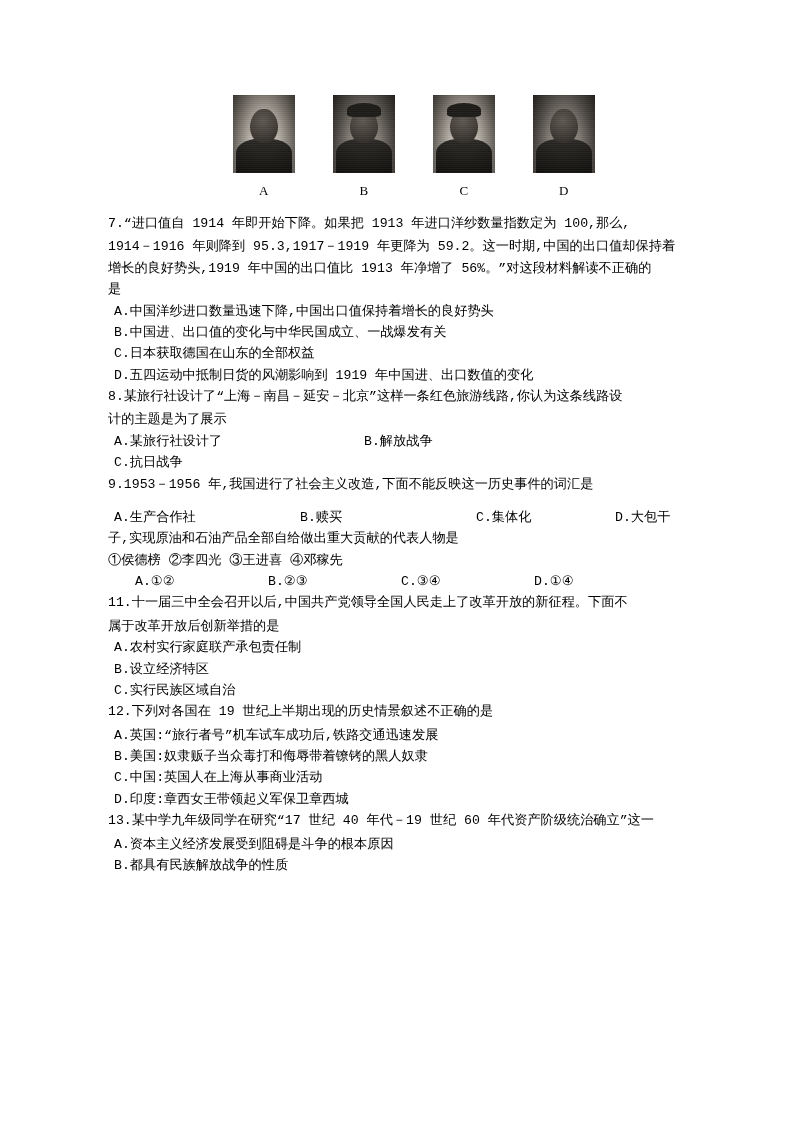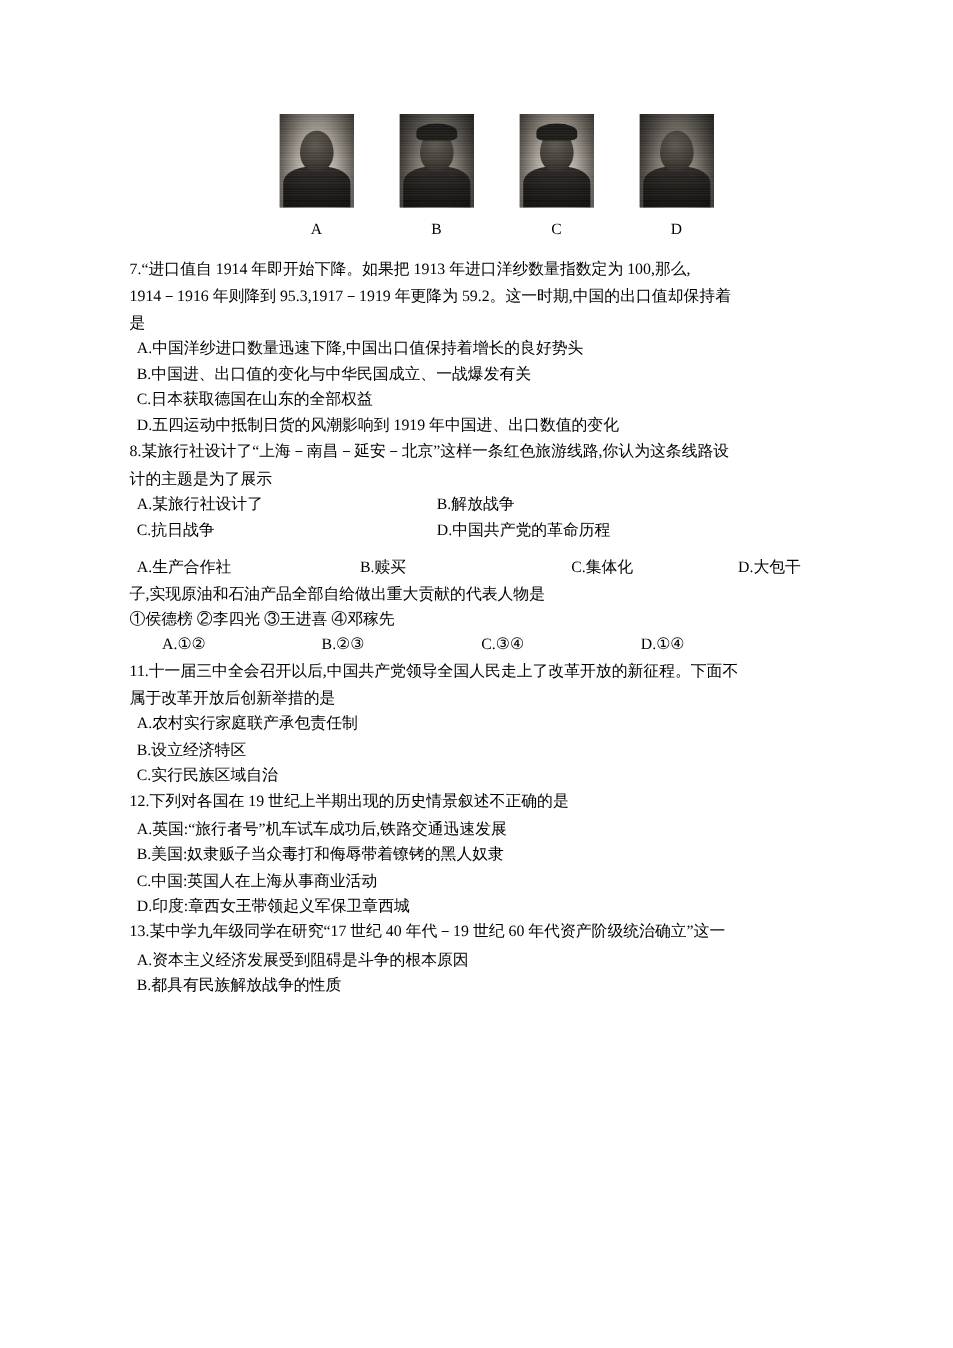--- a/index.html
+++ b/index.html
@@ -100,20 +100,21 @@
     font-family: "Liberation Serif", serif;
     font-size: 13px;
     margin-top: 10px;
     letter-spacing: 0.5px;
   }
   
   .content {
     margin-top: 14px;
     font-size: 13.2px;
     line-height: 1.62;
+    font-family: Liberation Mono, monospace;
   }
   .q {
     margin: 0 0 2px 0;
   }
   .q-body {
     margin: 0;
     text-align: justify;
   }
   .opt {
     margin: 0;
@@ -189,41 +190,42 @@
       </div>
       <div class="portrait-label">D</div>
     </div>
   </div>
 
   <div class="content">
 
     <div>
       <p class="q">7.“进口值自 1914 年即开始下降。如果把 1913 年进口洋纱数量指数定为 100,那么,</p>
       <p class="q-body">1914－1916 年则降到 95.3,1917－1919 年更降为 59.2。这一时期,中国的出口值却保持着</p>
+      <p class="q-body">增长的良好势头,1919 年中国的出口值比 1913 年净增了 56%。”对这段材料解读不正确的</p>
       <p class="q-body">是</p>
       <p class="opt">A.中国洋纱进口数量迅速下降,中国出口值保持着增长的良好势头</p>
       <p class="opt">B.中国进、出口值的变化与中华民国成立、一战爆发有关</p>
       <p class="opt">C.日本获取德国在山东的全部权益</p>
       <p class="opt">D.五四运动中抵制日货的风潮影响到 1919 年中国进、出口数值的变化</p>
     </div>
 
     <div>
       <p class="q">8.某旅行社设计了“上海－南昌－延安－北京”这样一条红色旅游线路,你认为这条线路设</p>
       <p class="q-body">计的主题是为了展示</p>
       <div class="opt-row">
         <span class="c1">A.某旅行社设计了</span>
         <span class="c2">B.解放战争</span>
       </div>
       <div class="opt-row">
         <span class="c1">C.抗日战争</span>
-        <span class="c2">D.中国共产党的革命历程</span>
-      </div>
-    </div>
-
-    <div>
+      </div>
+    </div>
+
+    <div>
+      <p class="q">9.1953－1956 年,我国进行了社会主义改造,下面不能反映这一历史事件的词汇是</p>
       <div class="spacer-sm"></div>
       <div class="opt-inline">
         <span class="w120">A.生产合作社</span>
         <span class="w100">B.赎买</span>
         <span class="w100">C.集体化</span>
         <span>D.大包干</span>
       </div>
     </div>
 
     <div>

